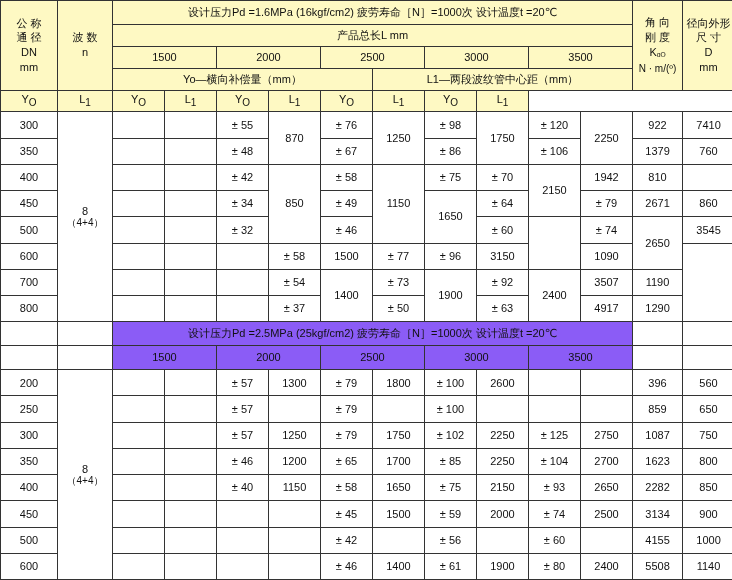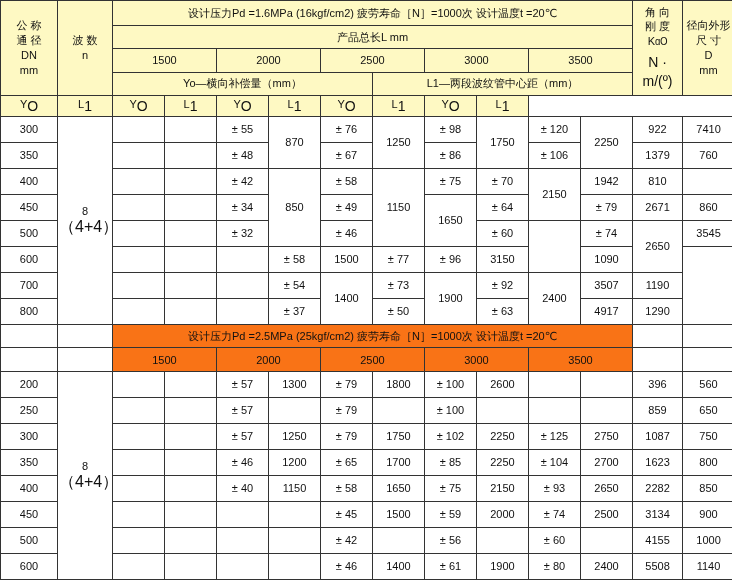--- a/index.html
+++ b/index.html
@@ -13,24 +13,24 @@
     font-size:11px;color:#111;
   }
   table.main td{
     border:1px solid #333;
     text-align:center;vertical-align:middle;
     padding:0 1px;
     line-height:1.15;
     overflow:hidden;
   }
   .hdr{background:#fef9c3;}
-  .small{font-size:16px;}
-  .xsmall{font-size:14px;}
+  .small{font-size:10px;}
+  .xsmall{font-size:10px;}
   .vtitle{font-size:11px;line-height:1.35;text-align:center;}
-  .midhdr{background:#f97316;margin-left:24px;}
+  .midhdr{background:#8b5cf6;margin-left:24px;}
 </style>
 </head>
 <body>
 
 <div id="sheet">
 <table class="main">
   <colgroup>
     <col style="width:57px">
     <col style="width:55px">
     <col style="width:52px">

